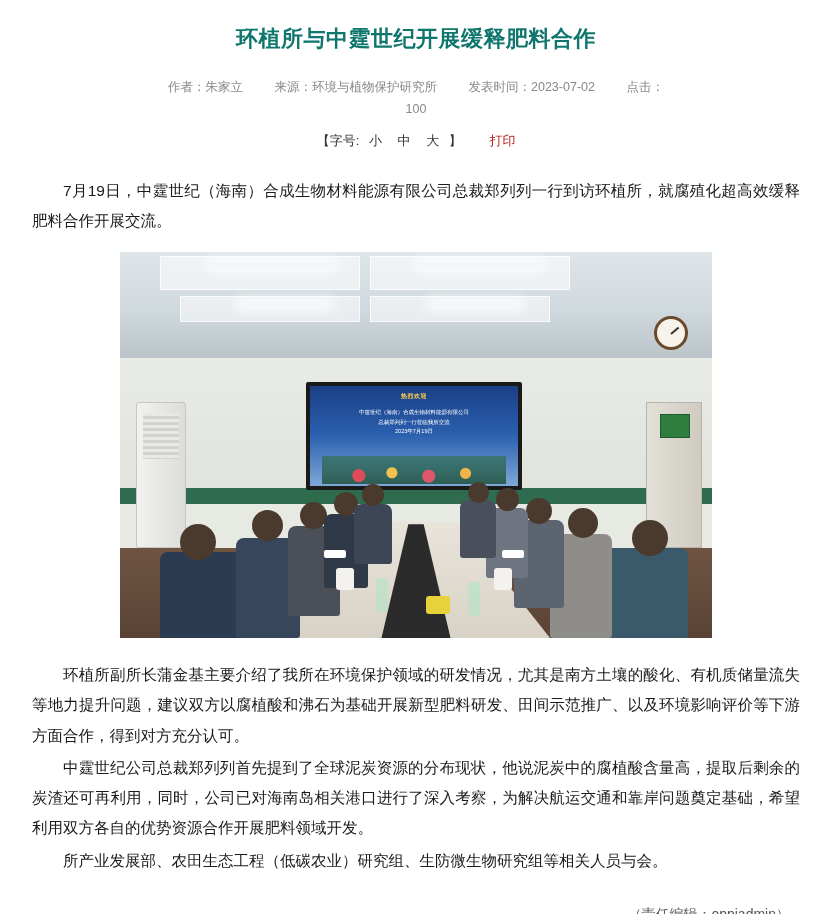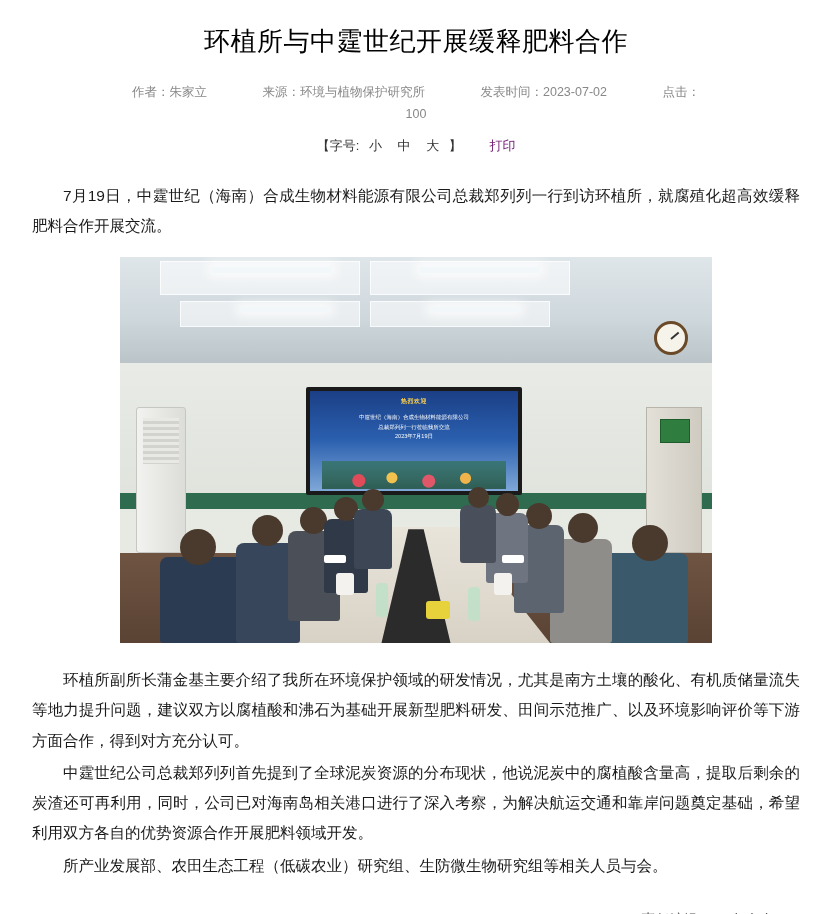--- a/index.html
+++ b/index.html
@@ -14,38 +14,38 @@
     font-family: "Liberation Sans", "DejaVu Sans", sans-serif;
     color: #000000;
     overflow: hidden;
   }
   .page {
     width: 832px;
     padding: 0 14px;
   }
   .article-title {
     text-align: center;
-    font-size: 26px;
-    font-weight: normal;
-    color: #000000;
+    font-size: 22px;
+    font-weight: bold;
+    color: #0f766e;
     margin-top: 24px;
     margin-bottom: 0;
     letter-spacing: 0.5px;
   }
   .meta-line {
     text-align: center;
     font-size: 12.5px;
     color: #777777;
     margin-top: 22px;
     line-height: 1.9;
   }
   .meta-line .meta-item {
     display: inline;
     white-space: nowrap;
-    margin: 0 26px;
+    margin: 0 14px;
   }
   .meta-line .meta-label { color: #888888; }
   .meta-line .meta-value { color: #888888; }
   .hits-line {
     text-align: center;
     font-size: 12.5px;
     color: #888888;
     margin-top: 2px;
   }
   .fontsize-line {
@@ -58,21 +58,21 @@
     display: inline-block;
     margin: 0 6px;
     color: #333333;
     text-decoration: none;
     cursor: pointer;
   }
   .fontsize-line .fs-bracket { color: #333333; }
   .fontsize-line .print-link {
     display: inline-block;
     margin-left: 24px;
-    color: #701a75;
+    color: #b91c1c;
     text-decoration: none;
     cursor: pointer;
   }
   .content {
     margin-top: 26px;
     padding: 0 18px;
   }
   .content p {
     font-size: 15.5px;
     line-height: 1.95;

